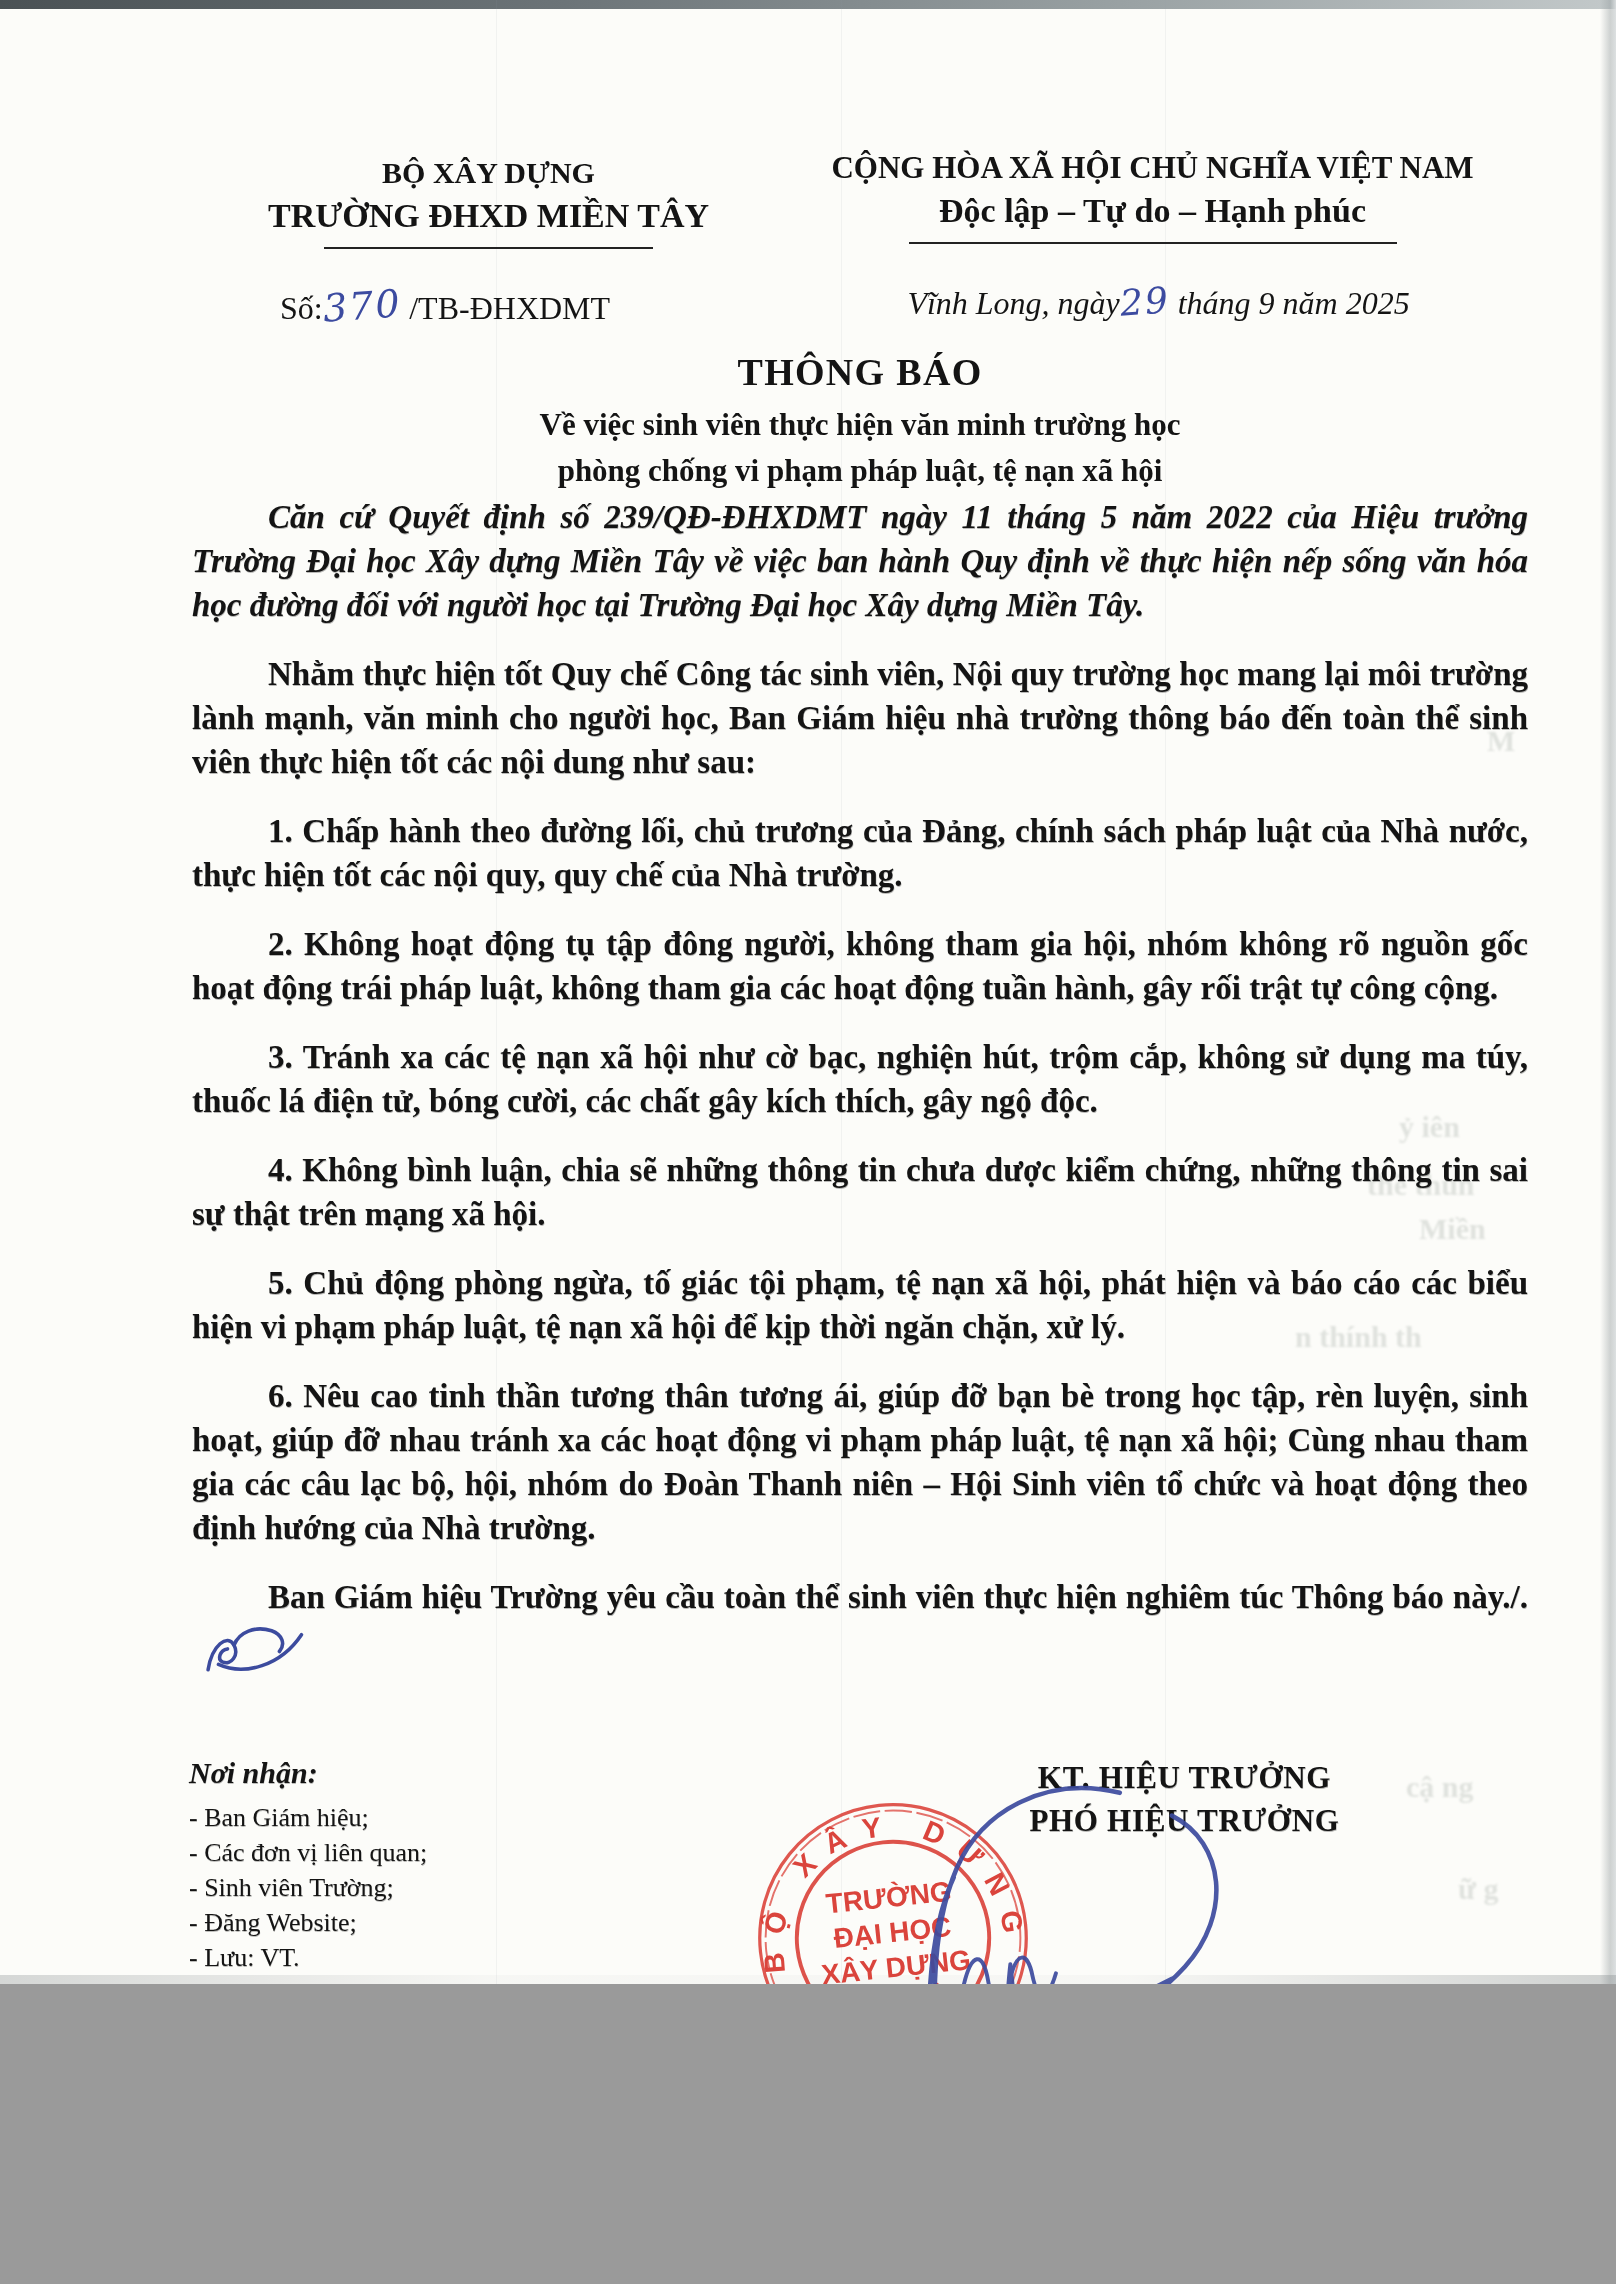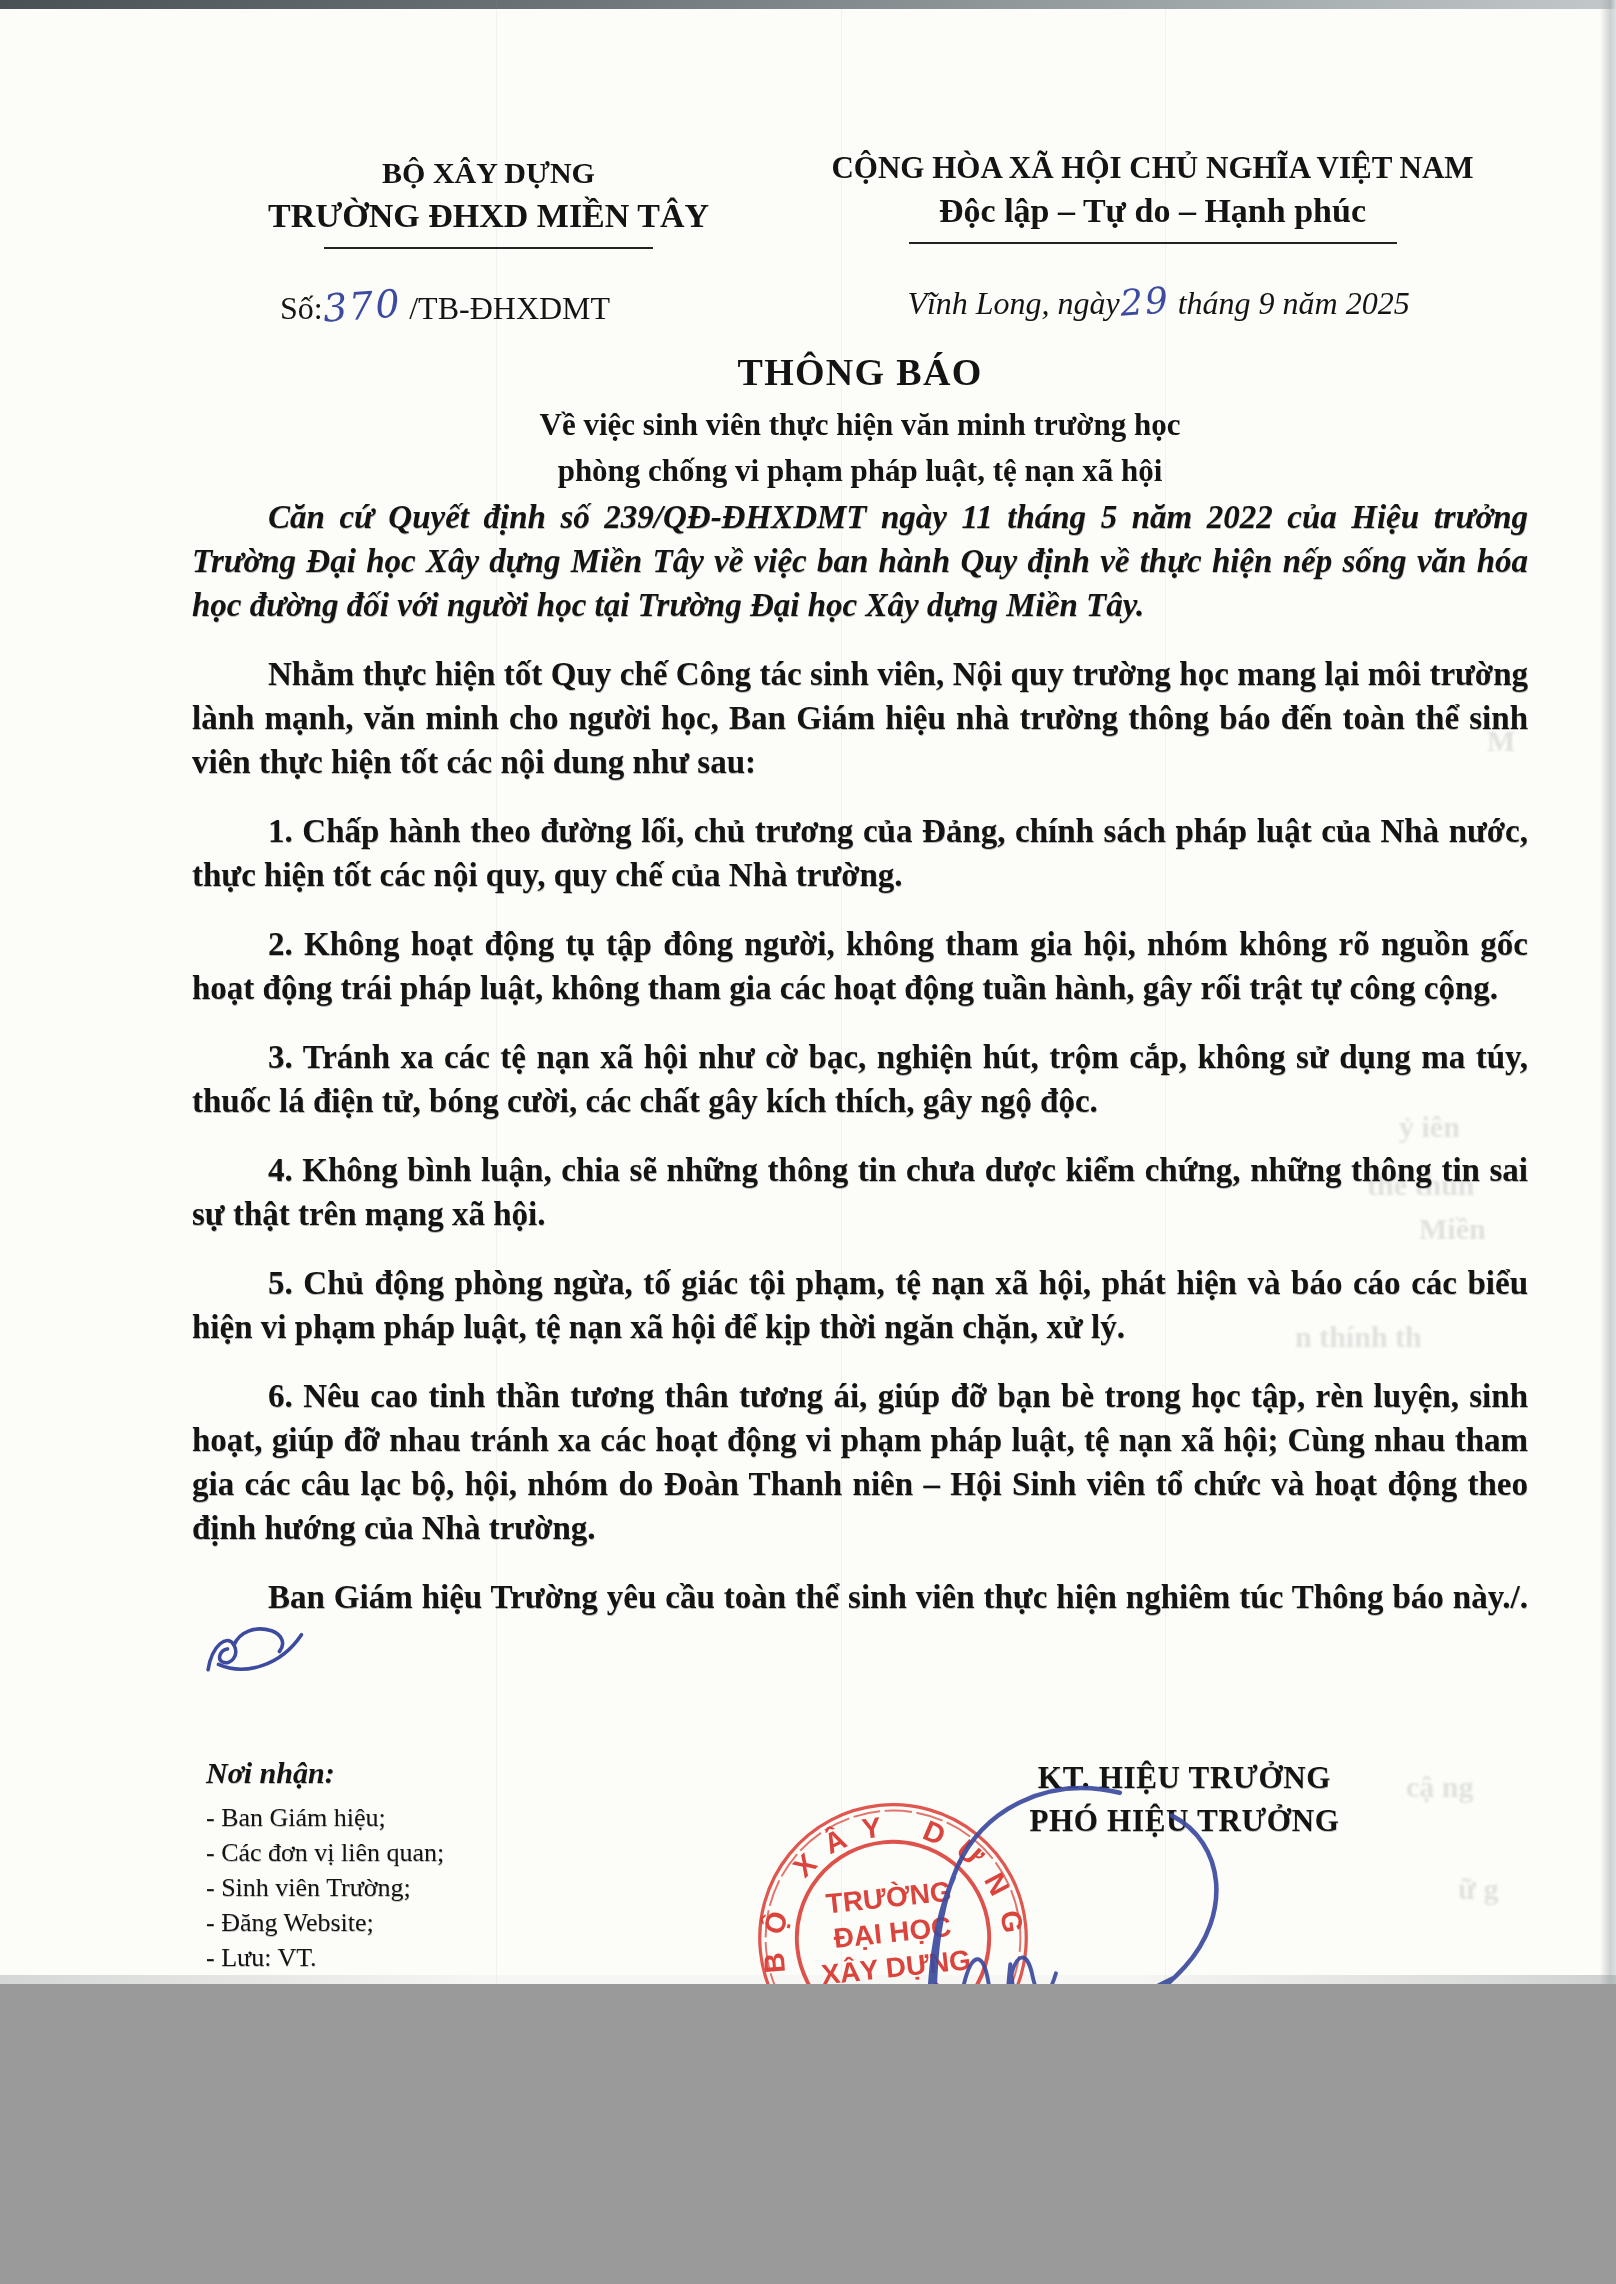--- a/index.html
+++ b/index.html
@@ -40,21 +40,21 @@
   .t-main{font-weight:bold;font-size:38px;letter-spacing:1.3px;line-height:43px;margin-bottom:7.8px;}
   .t-sub{font-weight:bold;font-size:31px;line-height:46px;}
   
   .body{position:absolute;left:192px;top:495px;width:1336px;
     font-size:33px;line-height:44px;text-align:justify;
     text-shadow:0.4px 0.5px 0.5px rgba(30,30,30,.30);font-weight:bold;}
   .body p{margin:0 0 25px 0;text-indent:76px;}
   .body p.italic{font-style:italic;}
   .ink-initial{vertical-align:-22px;margin-left:6.5px;}
   
-  .recipients{position:absolute;left:206px;top:1756px;width:495px;
+  .recipients{position:absolute;left:189px;top:1756px;width:495px;
     text-shadow:0.3px 0.5px 0.4px rgba(30,30,30,.28);}
   .recipients .label{font-weight:bold;font-style:italic;font-size:30px;margin-bottom:10.4px;}
   .recipients .item{font-size:26px;line-height:35px;}
   
   .sig-block{position:absolute;left:976px;top:1756px;width:417px;text-align:center;
     text-shadow:0.4px 0.5px 0.5px rgba(30,30,30,.30);}
   .sig-block .a1{font-weight:bold;font-size:31px;line-height:43px;letter-spacing:0.7px;}
   .sig-name{position:absolute;left:1015px;top:2057px;width:325px;text-align:center;
     font-weight:normal;font-size:44px;text-shadow:0.4px 0.5px 0.5px rgba(30,30,30,.30);}
   

